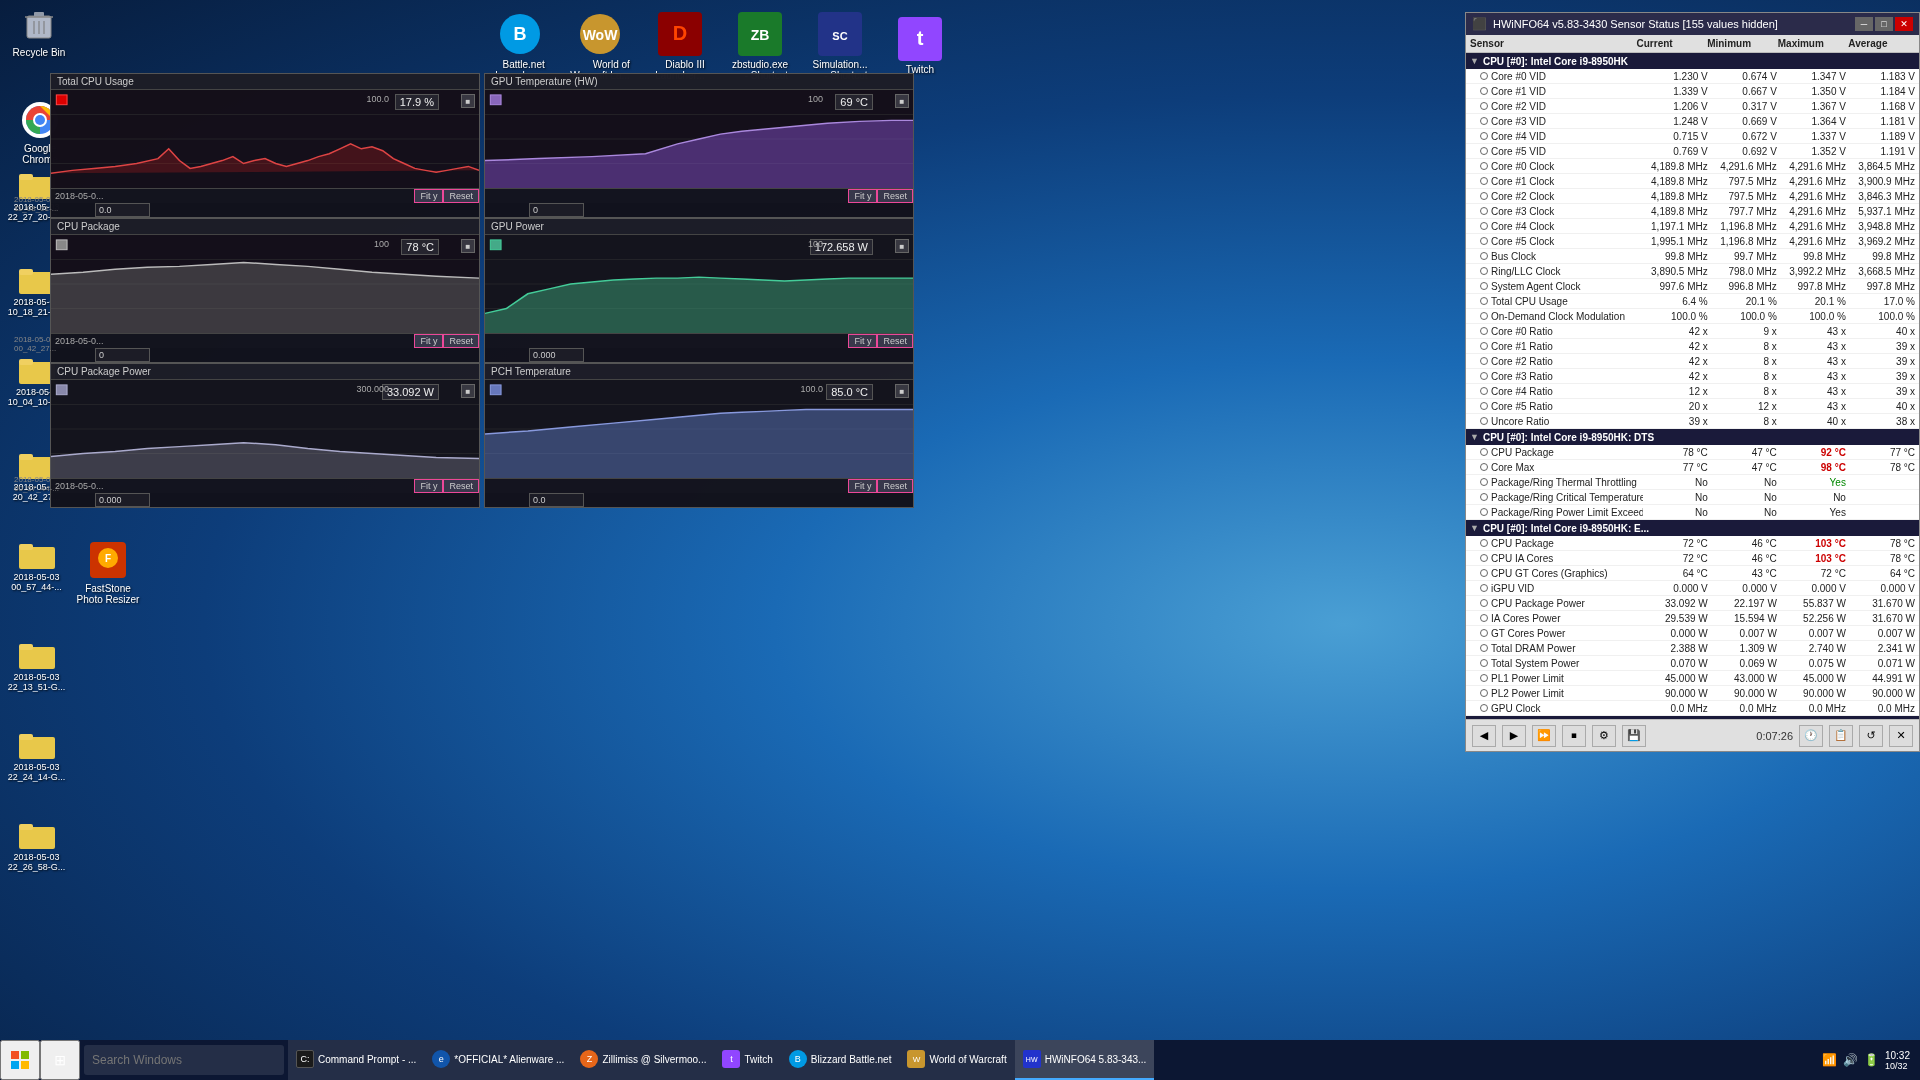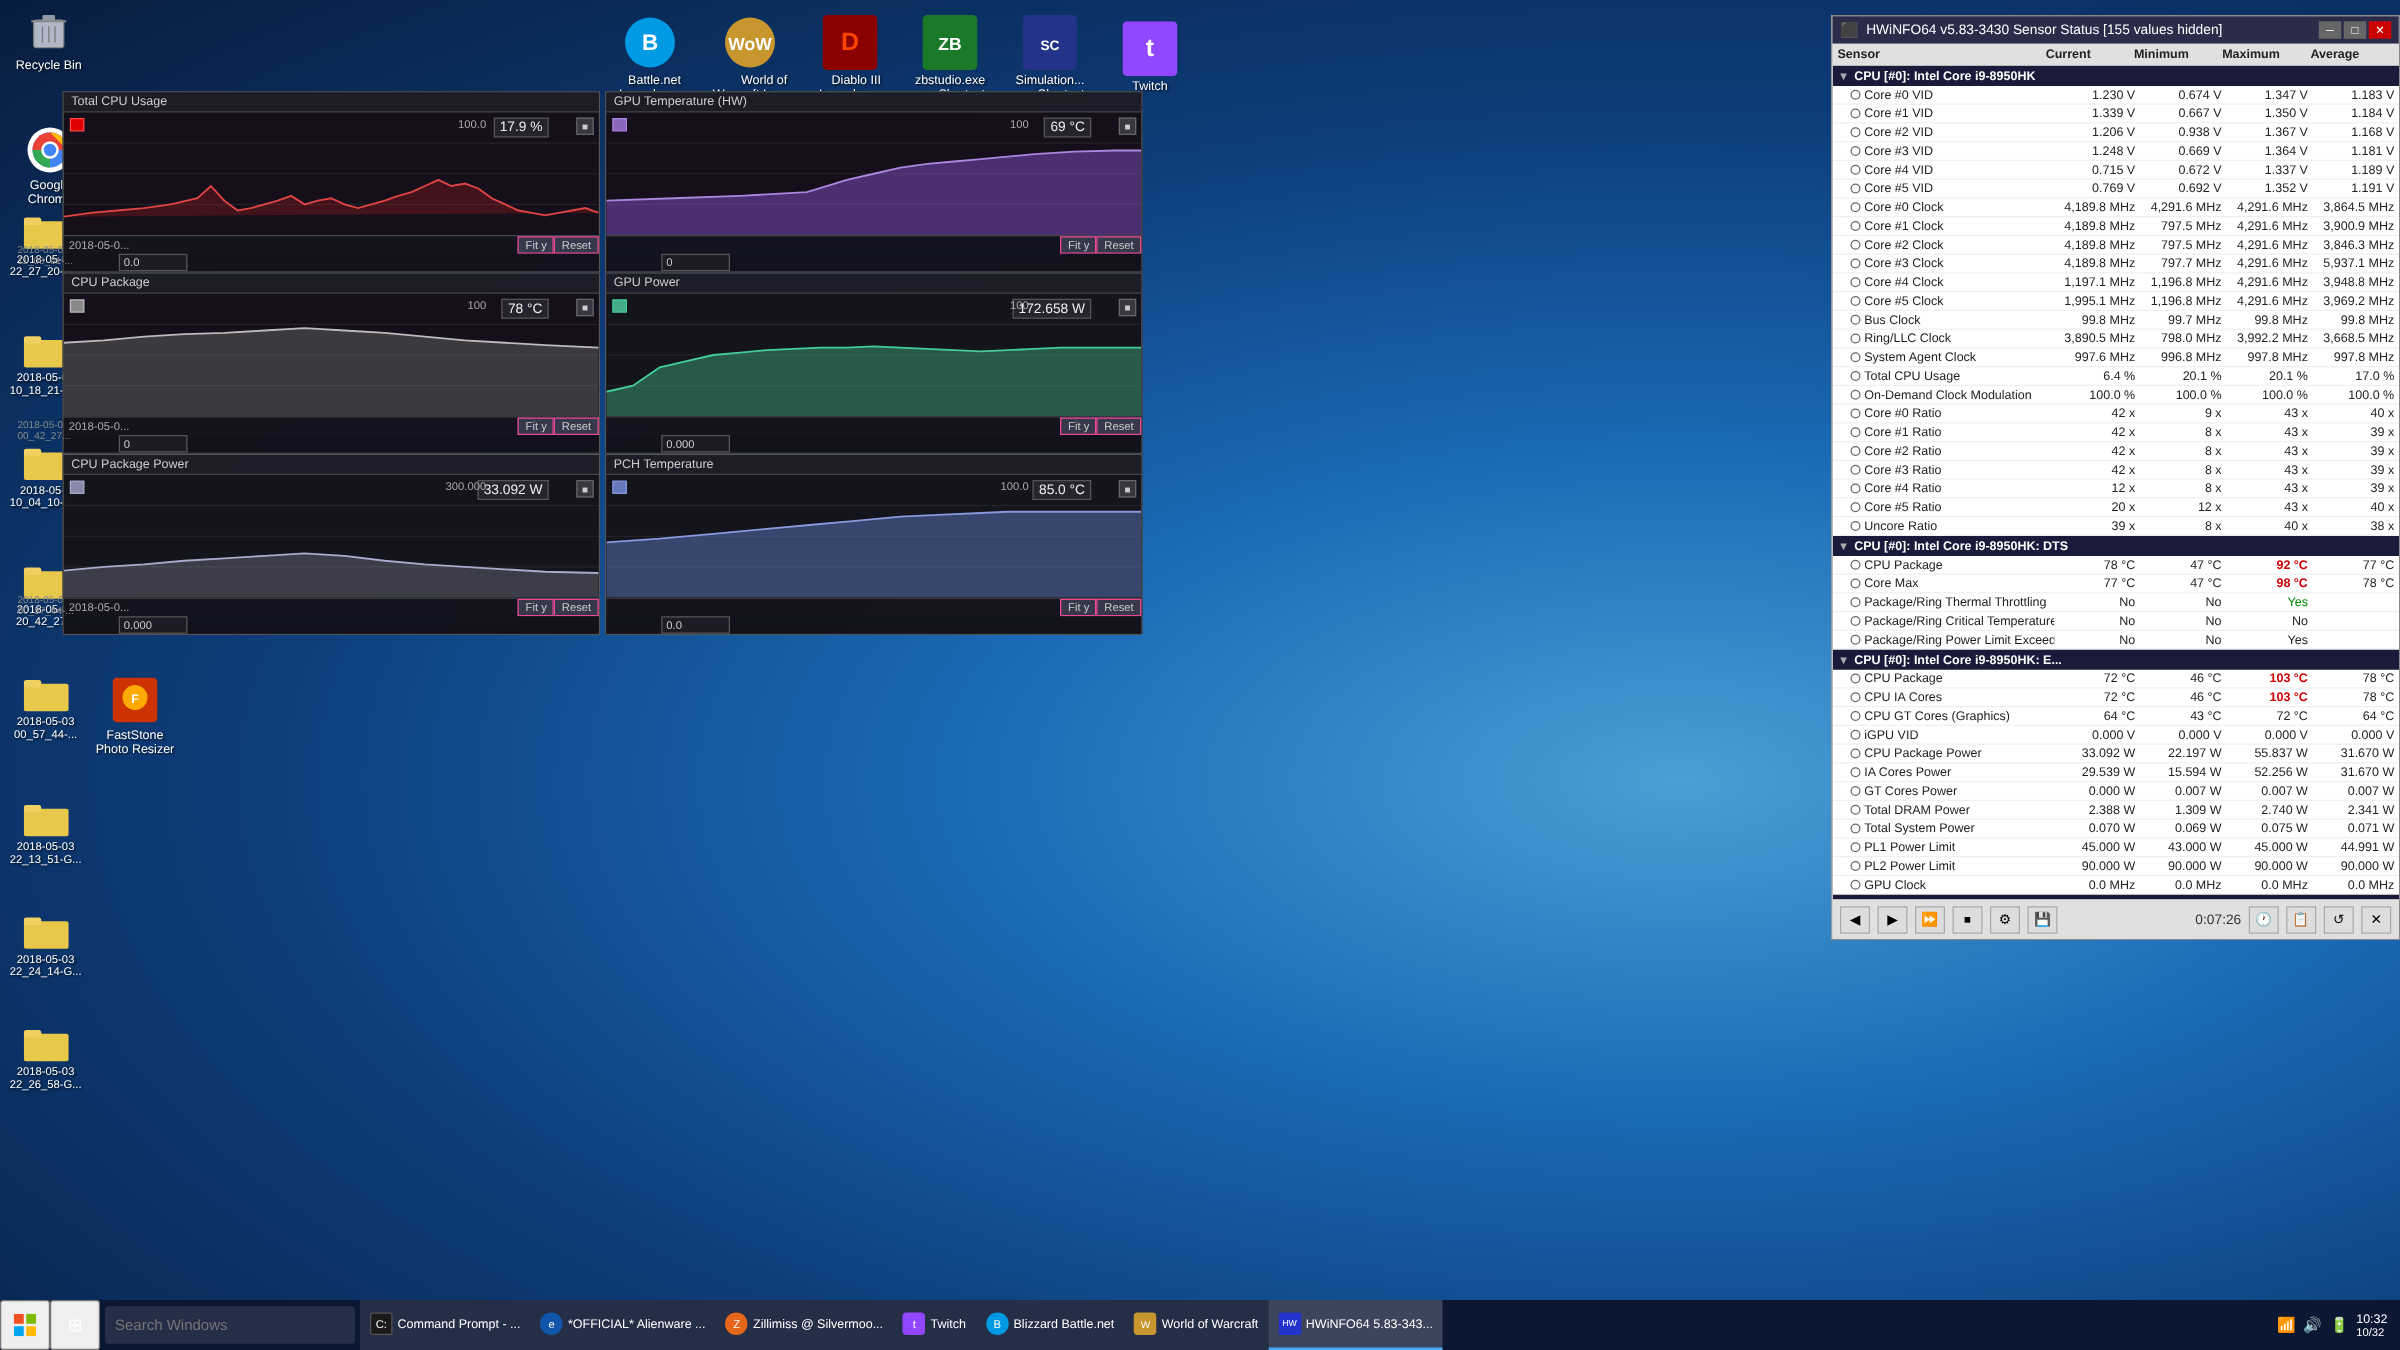--- a/index.html
+++ b/index.html
@@ -746,21 +746,21 @@
         <span class="col-val">0.667 V</span>
         <span class="col-val">1.350 V</span>
         <span class="col-val">1.184 V</span>
       </div>
       <div class="hw-row">
         <span class="col-sensor">
           <span class="sensor-icon"></span>
           Core #2 VID
         </span>
         <span class="col-val">1.206 V</span>
-        <span class="col-val">0.938 V</span>
+        <span class="col-val">0.317 V</span>
         <span class="col-val">1.367 V</span>
         <span class="col-val">1.168 V</span>
       </div>
       <div class="hw-row">
         <span class="col-sensor">
           <span class="sensor-icon"></span>
           Core #3 VID
         </span>
         <span class="col-val">1.248 V</span>
         <span class="col-val">0.669 V</span>

